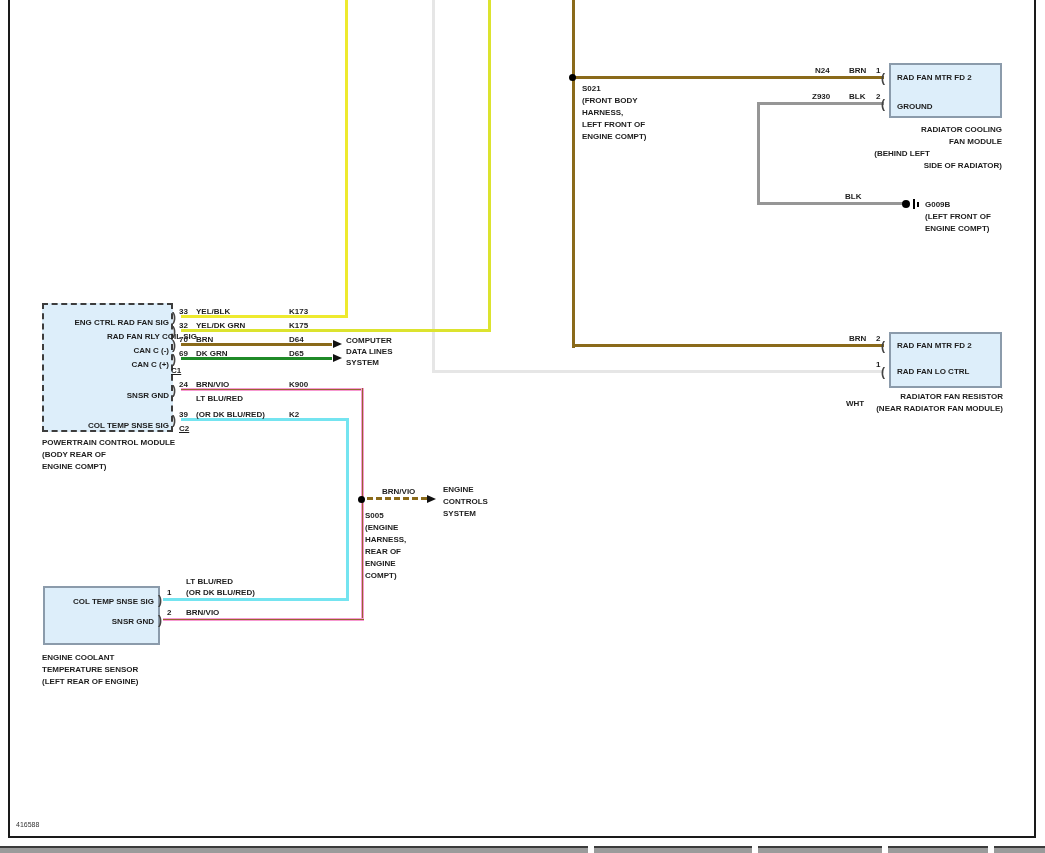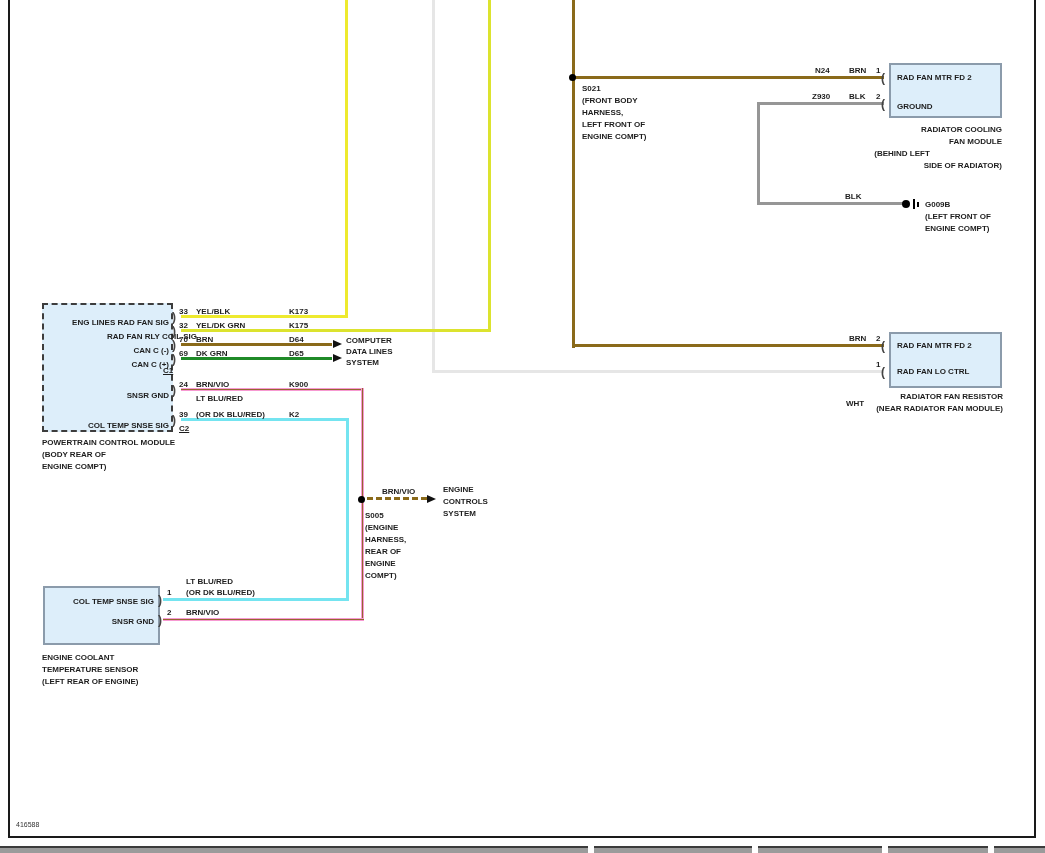--- a/index.html
+++ b/index.html
@@ -104,21 +104,21 @@
   <div class="arrow" style="left:333px;top:340px;"></div>
   <div class="arrow" style="left:333px;top:354px;"></div>
   <div class="wire c-pnk-h" style="left:181px;top:388px;width:183px;height:3px;"></div>
   <div class="wire c-pnk-v" style="left:361px;top:388px;width:3px;height:233px;"></div>
   <div class="wire c-pnk-h" style="left:163px;top:618px;width:201px;height:3px;"></div>
   <div class="wire c-cyn" style="left:181px;top:418px;width:168px;height:3px;"></div>
   <div class="wire c-cyn" style="left:346px;top:418px;width:3px;height:183px;"></div>
   <div class="wire c-cyn" style="left:163px;top:598px;width:186px;height:3px;"></div>
 
   <div class="box dashed" style="left:42px;top:303px;width:131px;height:129px;"></div>
-  <span class="t tr" style="left:44px;top:318px;width:125px;">ENG LINES RAD FAN SIG</span>
+  <span class="t tr" style="left:44px;top:318px;width:125px;">ENG CTRL RAD FAN SIG</span>
   <span class="t tr" style="left:44px;top:332px;width:125px;margin-left:28px;">RAD FAN RLY COIL SIG</span>
   <span class="t tr" style="left:44px;top:346px;width:125px;">CAN C (-)</span>
   <span class="t tr" style="left:44px;top:360px;width:125px;">CAN C (+)</span>
   <span class="t tr" style="left:44px;top:391px;width:125px;">SNSR GND</span>
   <span class="t tr" style="left:44px;top:421px;width:125px;">COL TEMP SNSE SIG</span>
 
   <span class="bracket" style="left:172px;top:311px;">)</span>
   <span class="bracket" style="left:172px;top:325px;">)</span>
   <span class="bracket" style="left:172px;top:339px;">)</span>
   <span class="bracket" style="left:172px;top:353px;">)</span>
@@ -140,21 +140,21 @@
   <span class="t" style="left:196px;top:394px;">LT BLU/RED</span>
   <span class="t" style="left:196px;top:410px;">(OR DK BLU/RED)</span>
 
   <span class="t" style="left:289px;top:307px;">K173</span>
   <span class="t" style="left:289px;top:321px;">K175</span>
   <span class="t" style="left:289px;top:335px;">D64</span>
   <span class="t" style="left:289px;top:349px;">D65</span>
   <span class="t" style="left:289px;top:380px;">K900</span>
   <span class="t" style="left:289px;top:410px;">K2</span>
 
-  <span class="t u" style="left:163px;top:366px;">C1</span>
+  <span class="t u" style="left:171px;top:366px;">C1</span>
   <span class="t u" style="left:179px;top:424px;">C2</span>
 
   <span class="t" style="left:42px;top:438px;">POWERTRAIN CONTROL MODULE</span>
   <span class="t" style="left:42px;top:450px;">(BODY REAR OF</span>
   <span class="t" style="left:42px;top:462px;">ENGINE COMPT)</span>
 
   <span class="t" style="left:346px;top:336px;">COMPUTER</span>
   <span class="t" style="left:346px;top:347px;">DATA LINES</span>
   <span class="t" style="left:346px;top:358px;">SYSTEM</span>
 

